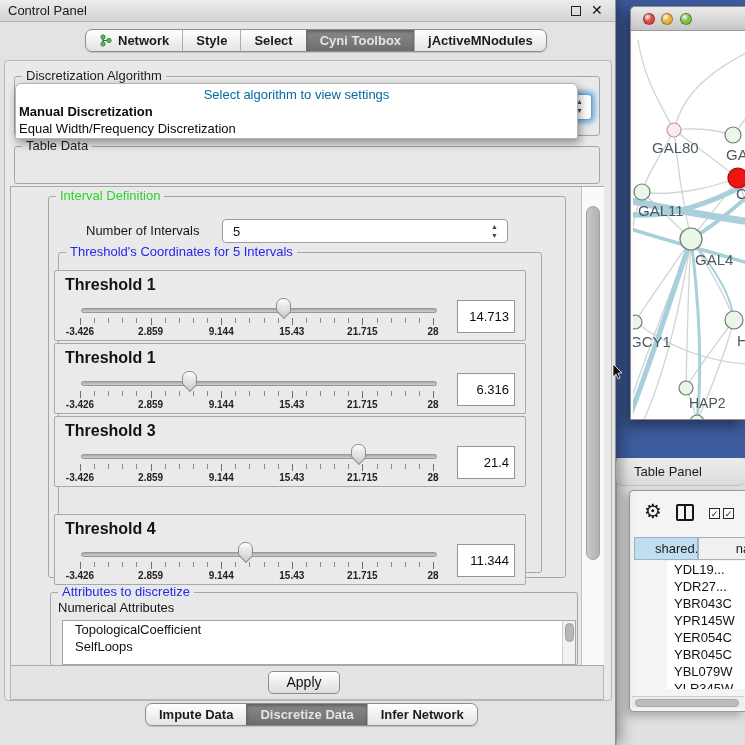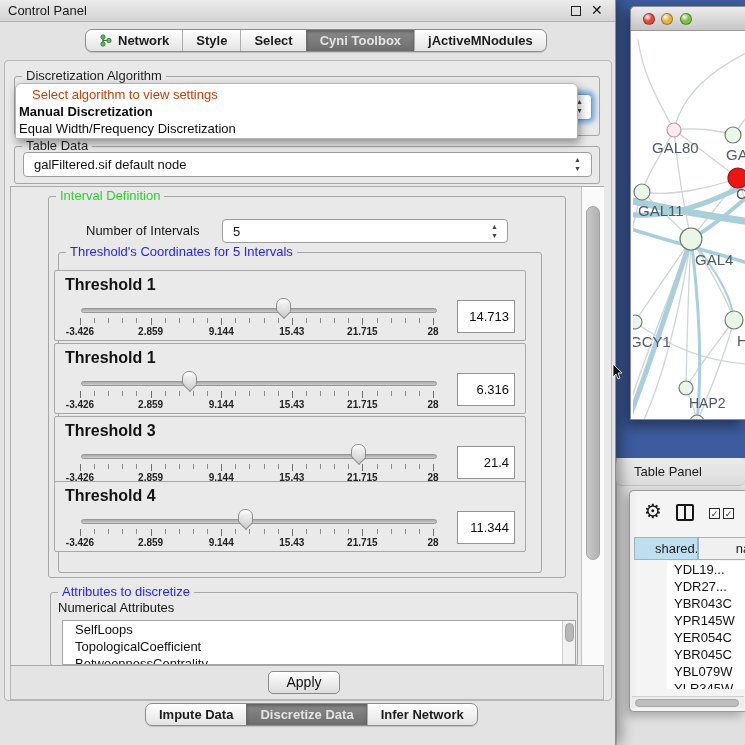--- a/index.html
+++ b/index.html
@@ -50,21 +50,21 @@
   .grp>.gt{position:absolute;top:-8px;left:7px;background:#e9e9e9;padding:0 4px;font-size:13px;color:#1f1f1f;line-height:14px;white-space:nowrap;}
   .gt.green{color:#2fd12f;}
   .gt.blue{color:#2525ee;}
 
   .combo{position:absolute;background:#ffffff;border:1px solid #9d9d9d;border-radius:4px;font-size:13px;color:#111;}
   .combo .cv{position:absolute;left:10px;top:4px;white-space:nowrap;}
   .combo .arrows{position:absolute;top:2px;font-size:7px;color:#444;line-height:9px;text-align:center;}
   .combo.focused{box-shadow:0 0 5px 3px rgba(95,160,220,.85);border-color:#6a9fd0;}
 
   .popup{position:absolute;left:15px;top:83px;width:563px;height:56px;background:#ffffff;border:1px solid #b5b5b5;border-radius:6px 6px 2px 2px;box-shadow:2px 4px 10px rgba(0,0,0,.4);z-index:40;}
-  .popup .prompt{position:absolute;left:16px;top:3px;width:100%;text-align:left;font-size:13px;color:#c2410c;}
+  .popup .prompt{position:absolute;left:0;top:3px;width:100%;text-align:center;font-size:13px;color:#0369a1;}
   .popup .opt{position:absolute;left:3px;width:557px;height:17px;font-size:13px;color:#0c0c0c;padding-left:0;white-space:nowrap;}
   .popup .opt.sel{font-weight:bold;}
 
   .scrollpane{position:absolute;left:10px;top:186px;width:594px;height:480px;background:#e9e9e9;border:1px solid #ababab;}
   .vscroll{position:absolute;left:570px;top:0;width:23px;height:478px;background:#fafafa;border-left:1px solid #c2c2c2;}
   .vscroll .thumb{position:absolute;left:4px;top:19px;width:14px;height:354px;background:linear-gradient(90deg,#c9c9c9,#b2b2b2);border:1px solid #a2a2a2;border-radius:7px;}
 
   .lbl-bold{position:absolute;font-size:13px;font-weight:normal;color:#151515;white-space:nowrap;}
 
   .tbox{position:absolute;left:54px;width:472px;height:71px;border:1px solid #a8a8a8;border-radius:2px;background:#eaeaea;}
@@ -250,24 +250,20 @@
       <div class="prompt">Select algorithm to view settings</div>
       <div id="popup-options">
           <div class="opt sel" style="top: 20px;">Manual Discretization</div>
           <div class="opt" style="top: 37px;">Equal Width/Frequency Discretization</div>
         </div>
     </div>
 
     <div class="grp" style="left:14px;top:146px;width:586px;height:38px">
       <span class="gt">Table Data</span>
     </div>
-    <div class="combo" style="left:23px;top:152px;width:569px;height:25px">
-      <span class="cv">galFiltered.sif default node</span>
-      <span class="arrows" style="right:10px">▲<br>▼</span>
-    </div>
 
     <div class="scrollpane">
       <div class="vscroll">
         <div class="thumb"></div>
       </div>
     </div>
 
     <div class="grp" style="left:48px;top:196px;width:518px;height:382px">
       <span class="gt green">Interval Definition</span>
     </div>
@@ -388,21 +384,21 @@
           <div class="tick" style="left: 378px; top: 47px; height: 7px;"></div>
           <div class="ticklab" style="left: 25px;">-3.426</div>
           <div class="ticklab" style="left: 95.6px;">2.859</div>
           <div class="ticklab" style="left: 166.2px;">9.144</div>
           <div class="ticklab" style="left: 236.8px;">15.43</div>
           <div class="ticklab" style="left: 307.4px;">21.715</div>
           <div class="ticklab" style="left: 378px;">28</div>
           <div class="thumbp" style="left: 296.364px;"></div>
           <input class="vfield" value="21.4" style="">
         </div>
-        <div class="tbox" style="top: 481px; padding-left: 12px;">
+        <div class="tbox" style="top: 514px; padding-left: 12px;">
           <div class="tlabel">Threshold 4</div>
           <div class="track"></div>
           <div class="tick" style="left: 25px; top: 47px; height: 7px;"></div>
           <div class="tick" style="left: 39.12px; top: 47px; height: 5px; background: rgb(138, 138, 138);"></div>
           <div class="tick" style="left: 53.24px; top: 47px; height: 5px; background: rgb(138, 138, 138);"></div>
           <div class="tick" style="left: 67.36px; top: 47px; height: 5px; background: rgb(138, 138, 138);"></div>
           <div class="tick" style="left: 81.48px; top: 47px; height: 5px; background: rgb(138, 138, 138);"></div>
           <div class="tick" style="left: 95.6px; top: 47px; height: 7px;"></div>
           <div class="tick" style="left: 109.72px; top: 47px; height: 5px; background: rgb(138, 138, 138);"></div>
           <div class="tick" style="left: 123.84px; top: 47px; height: 5px; background: rgb(138, 138, 138);"></div>
@@ -433,23 +429,22 @@
           <div class="thumbp" style="left: 183.408px;"></div>
           <input class="vfield" value="11.344" style="">
         </div>
       </div>
 
     <div class="grp" style="left:50px;top:592px;width:528px;height:74px">
       <span class="gt blue">Attributes to discretize</span>
     </div>
     <span class="lbl-bold" style="left:58px;top:600px">Numerical Attributes</span>
     <div class="attr-list" style="left:62px;top:620px;width:514px;height:45px" id="attr-list">
+        <div class="attr-item">TopologicalCoefficient</div>
         <div class="attr-item">SelfLoops</div>
-        <div class="attr-item">TopologicalCoefficient</div>
-        <div class="attr-item">BetweennessCentrality</div>
       </div>
     <div class="list-vscroll" style="left:562px;top:621px;height:43px">
       <div class="thumb"></div>
     </div>
 
     <div class="apply-bar">
       <div class="apply-btn">Apply</div>
     </div>
 
     <div class="seg-bar" id="bottom-tabs" style="left:145px;top:703px">

